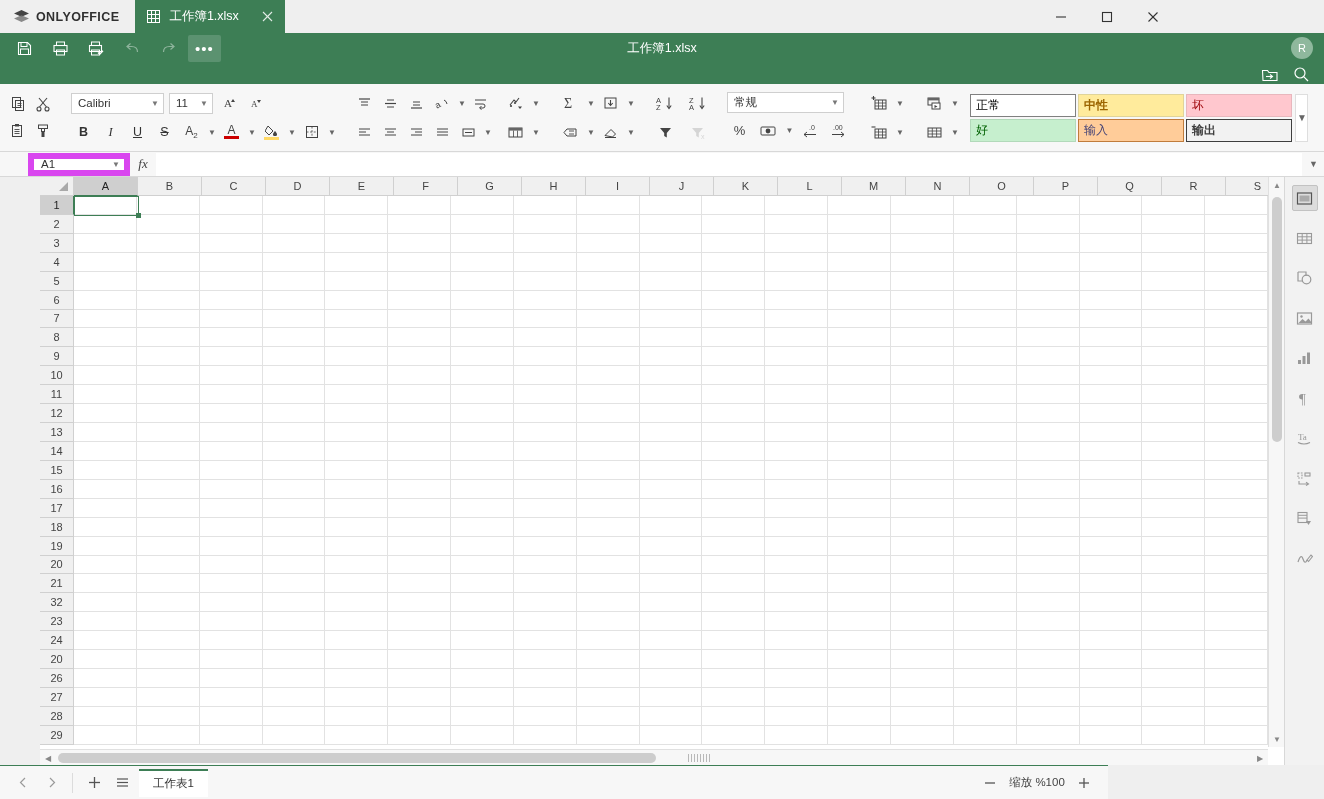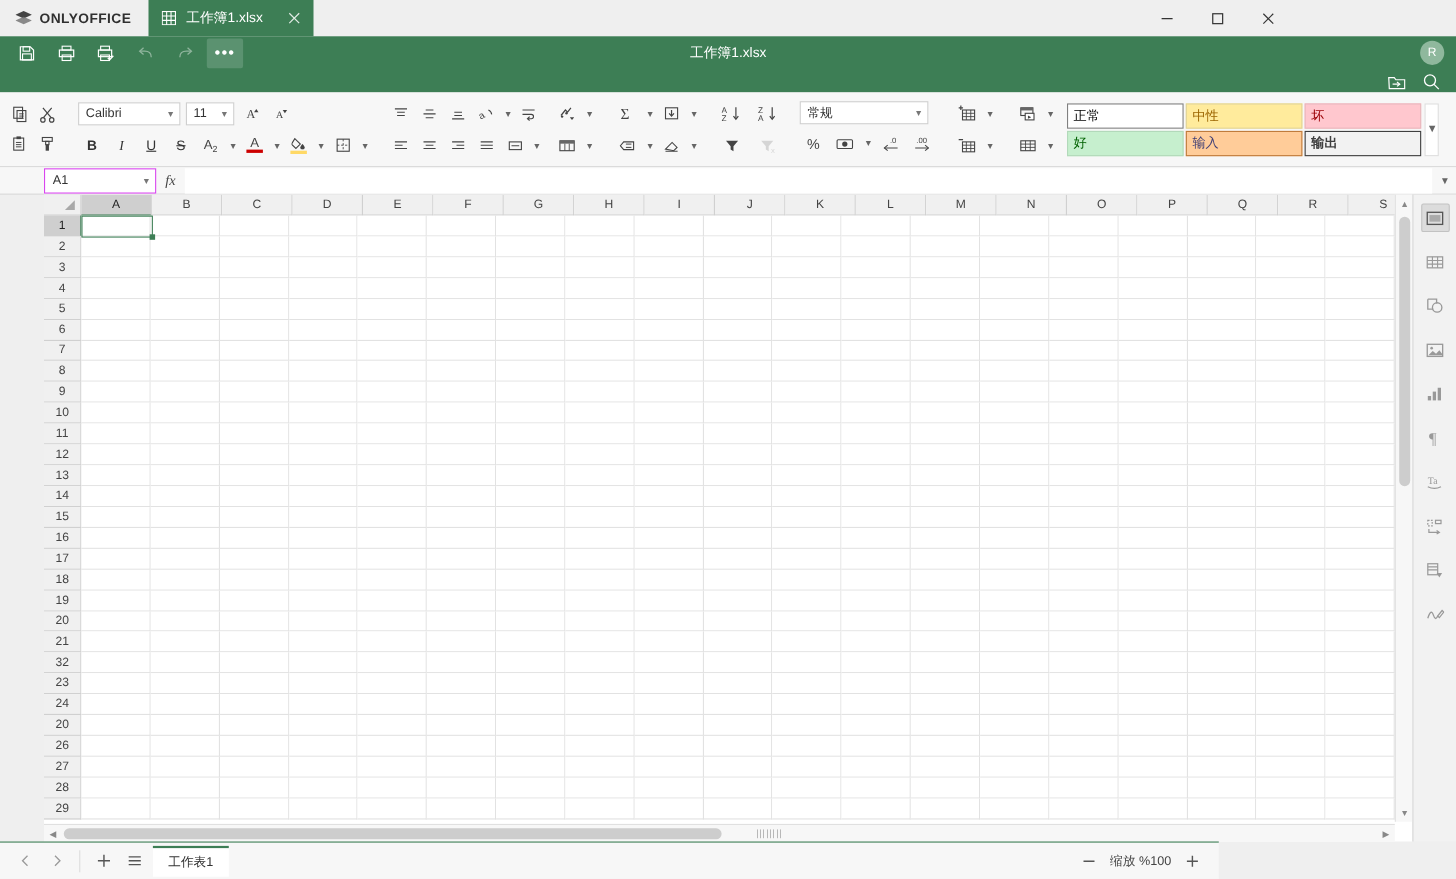--- a/index.html
+++ b/index.html
@@ -131,22 +131,22 @@
     display:flex; align-items:center; justify-content:center; cursor:pointer;
   }
 
   
   .fbar {
     position: absolute; top: 152px; left: 0; width: 1324px; height: 25px;
     background: #f7f7f7; border-bottom: 1px solid #d8d8d8;
     display: flex; align-items: center;
   }
   .namebox {
-    width: 102px; height: 23px; margin-left: 40px; background: #fff;
-    border: 1px solid #d946ef; display: flex; align-items: center;
+    width: 102px; height: 23px; margin-left: 28px; background: #fff;
+    border: 6px solid #d946ef; display: flex; align-items: center;
     padding: 0 4px 0 7px; font-size: 11.5px; color: #333; cursor: pointer;
   }
   .namebox .nv { flex: 1; }
   .fxbtn { width: 26px; height: 23px; display: flex; align-items: center; justify-content: center;
            font-family: "Liberation Serif", serif; font-style: italic; font-size: 13px; color: #444; cursor: pointer; }
   .finput { flex: 1; height: 23px; background: #fff; border: 0; font-size: 11.5px; color: #333; padding-left: 4px; }
   .fexpand { width: 22px; height: 23px; display: flex; align-items: center; justify-content: center; cursor: pointer; }
 
   
   .leftrail {
@@ -795,21 +795,21 @@
               <span class="caret">▼</span>
             </div>
         </div>
       </div>
     </div>
 
     <div class="stylegal">
       <div class="stylecell" style="background:#ffffff;color:#000;border-color:#808080;border-width:1.5px;">
         <span>正常</span>
       </div>
-      <div class="stylecell" style="background:#ffeb9c;color:#9c6500;border-color:#e0d49a;">
+      <div class="stylecell" style="background:#ffeb9c;color:#9c6500;border-color:#e0d49a;font-weight:bold;">
         <span>中性</span>
       </div>
       <div class="stylecell" style="background:#ffc7ce;color:#9c0006;border-color:#e8b7bd;">
         <span>坏</span>
       </div>
       <div class="stylecell" style="background:#c6efce;color:#006100;border-color:#b2d9ba;">
         <span>好</span>
       </div>
       <div class="stylecell" style="background:#ffcc99;color:#3f3f76;border-color:#c07c3c;">
         <span>输入</span>

